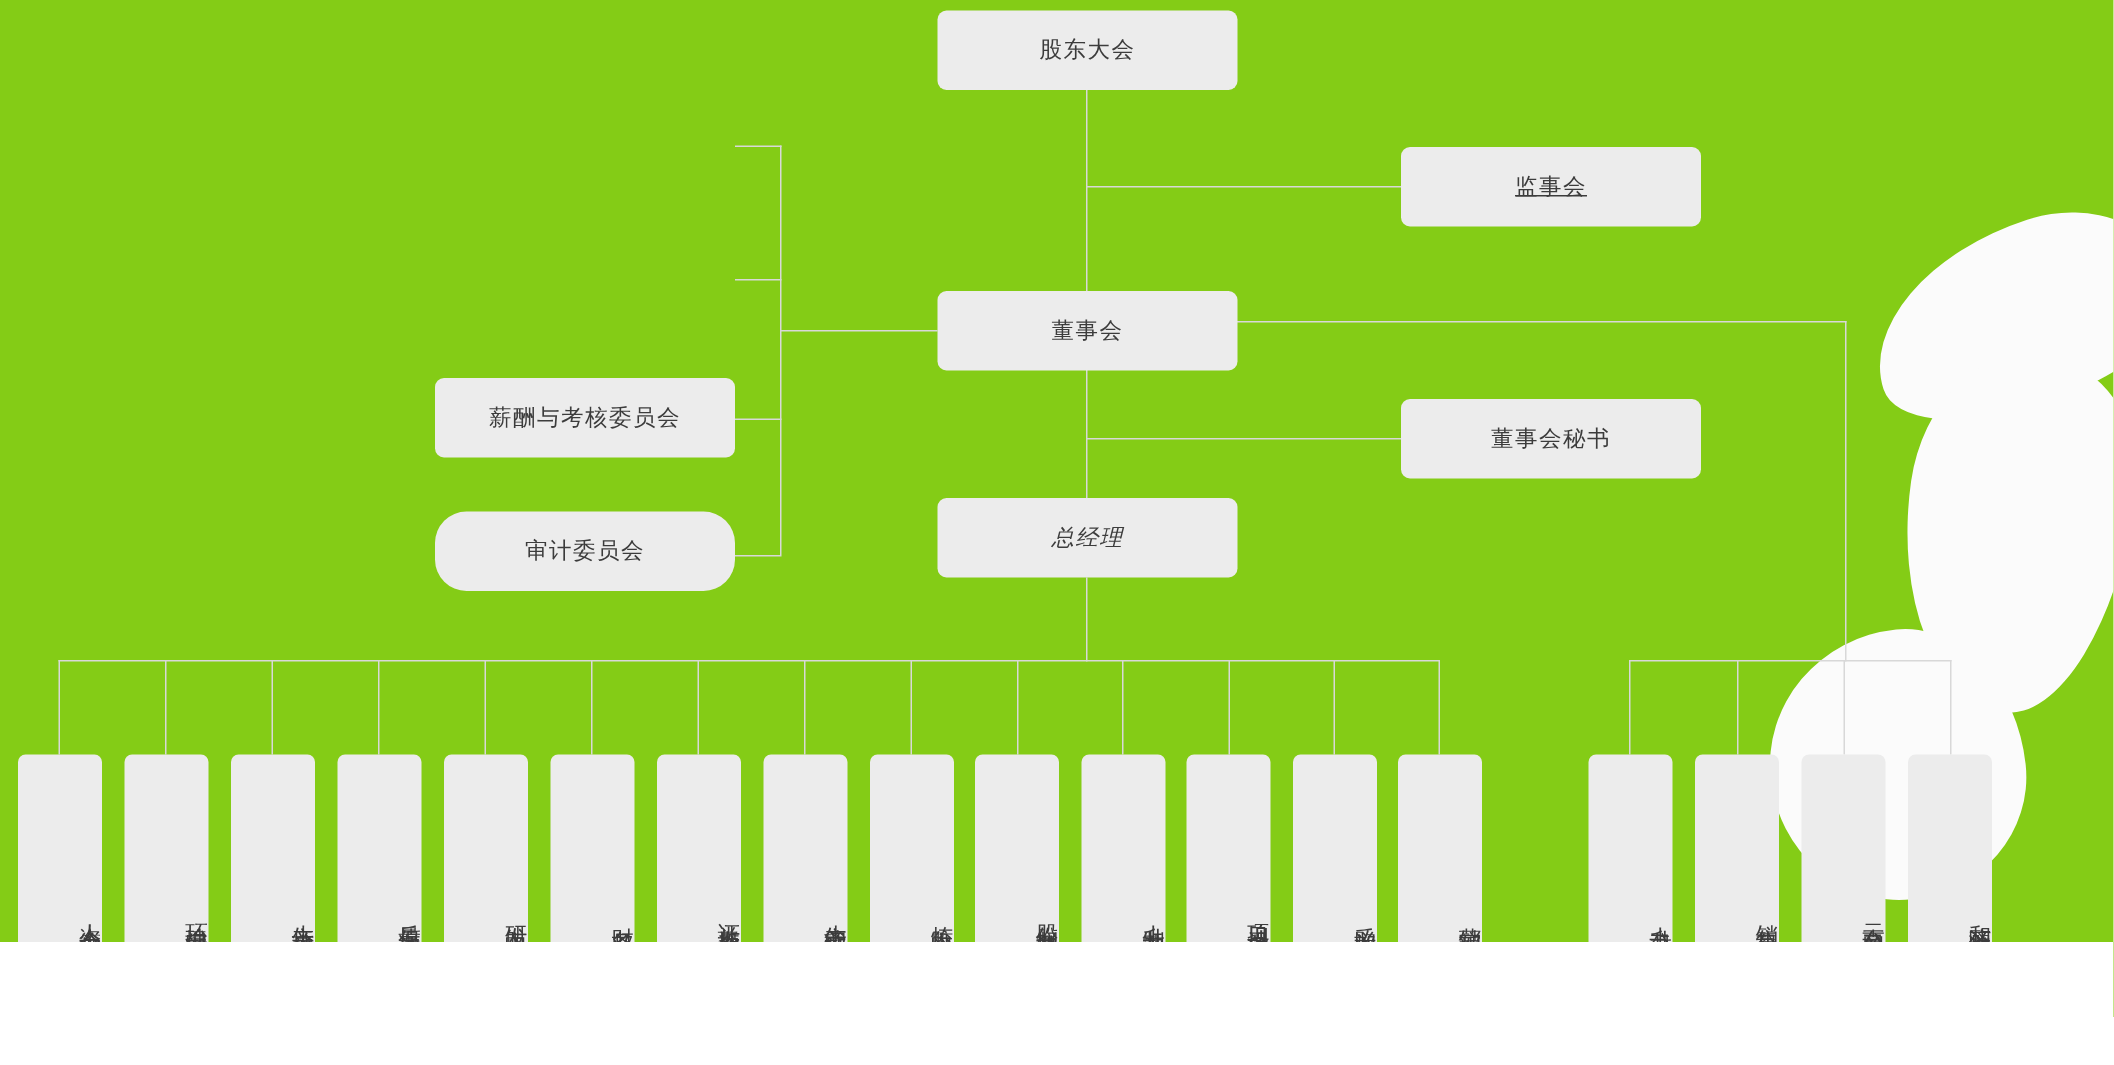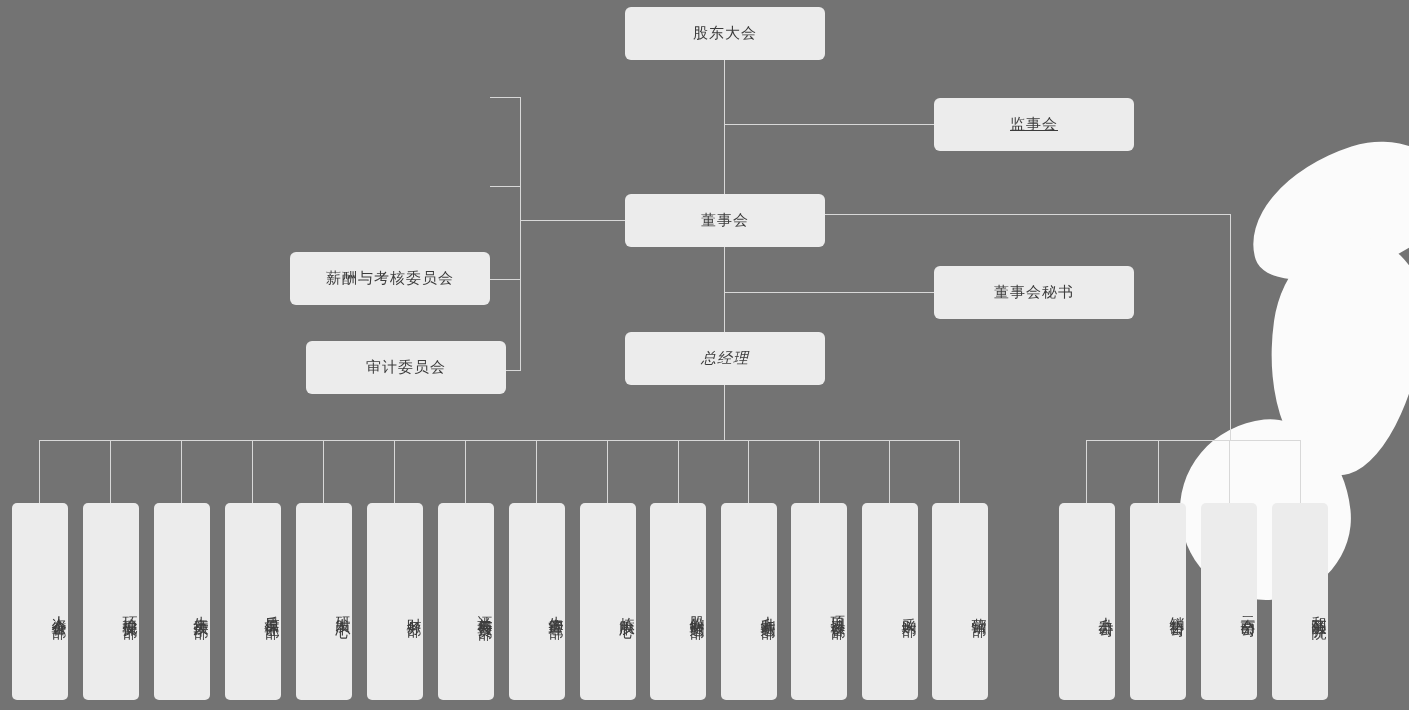--- a/index.html
+++ b/index.html
@@ -6,22 +6,22 @@
     margin: 0;
     padding: 0;
     background: #ffffff;
   }
   body {
     font-family: "Liberation Sans", "DejaVu Sans", sans-serif;
   }
   #chart-root {
     position: relative;
     width: 1409px;
-    height: 710px;
-    background: #737373;
+    height: 628px;
+    background: #84cc16;
     overflow: hidden;
   }
   
   .watermark {
     position: absolute;
     pointer-events: none;
     background: #fbfbfb;
     opacity: 1;
   }
   .wm-a {
@@ -131,21 +131,21 @@
   <div class="ln v" style="left:1300px; top:440px; height:63px;"></div>
 
   <div class="node wide" style="left:625px; top:7px;">股东大会</div>
 
   <div class="node wide" style="left:934px; top:98px;text-decoration:underline;">监事会</div>
   <div class="node wide" style="left:625px; top:194px;">董事会</div>
   <div class="node wide" style="left:934px; top:266px;">董事会秘书</div>
   <div class="node wide" style="left:625px; top:332px;font-style:italic;">总经理</div>
 
   <div class="node wide" style="left:290px; top:252px;">薪酬与考核委员会</div>
-  <div class="node wide" style="left:306px; top:341px;">审计委员会</div>
+  <div class="node wide" style="left:290px; top:341px;border-radius:21px;">审计委员会</div>
 
   <div class="node dept" style="left:12px;   top:503px;">人资企管部</div>
   <div class="node dept" style="left:83px;   top:503px;">环境安保部</div>
   <div class="node dept" style="left:154px;  top:503px;">生产技术部</div>
   <div class="node dept" style="left:225px;  top:503px;">质量保证部</div>
   <div class="node dept" style="left:296px;  top:503px;">研发中心</div>
   <div class="node dept" style="left:367px;  top:503px;">财务部</div>
   <div class="node dept" style="left:438px;  top:503px;">证券与投资部</div>
   <div class="node dept" style="left:509px;  top:503px;">生产管理部</div>
   <div class="node dept" style="left:580px;  top:503px;">炼胶中心</div>

